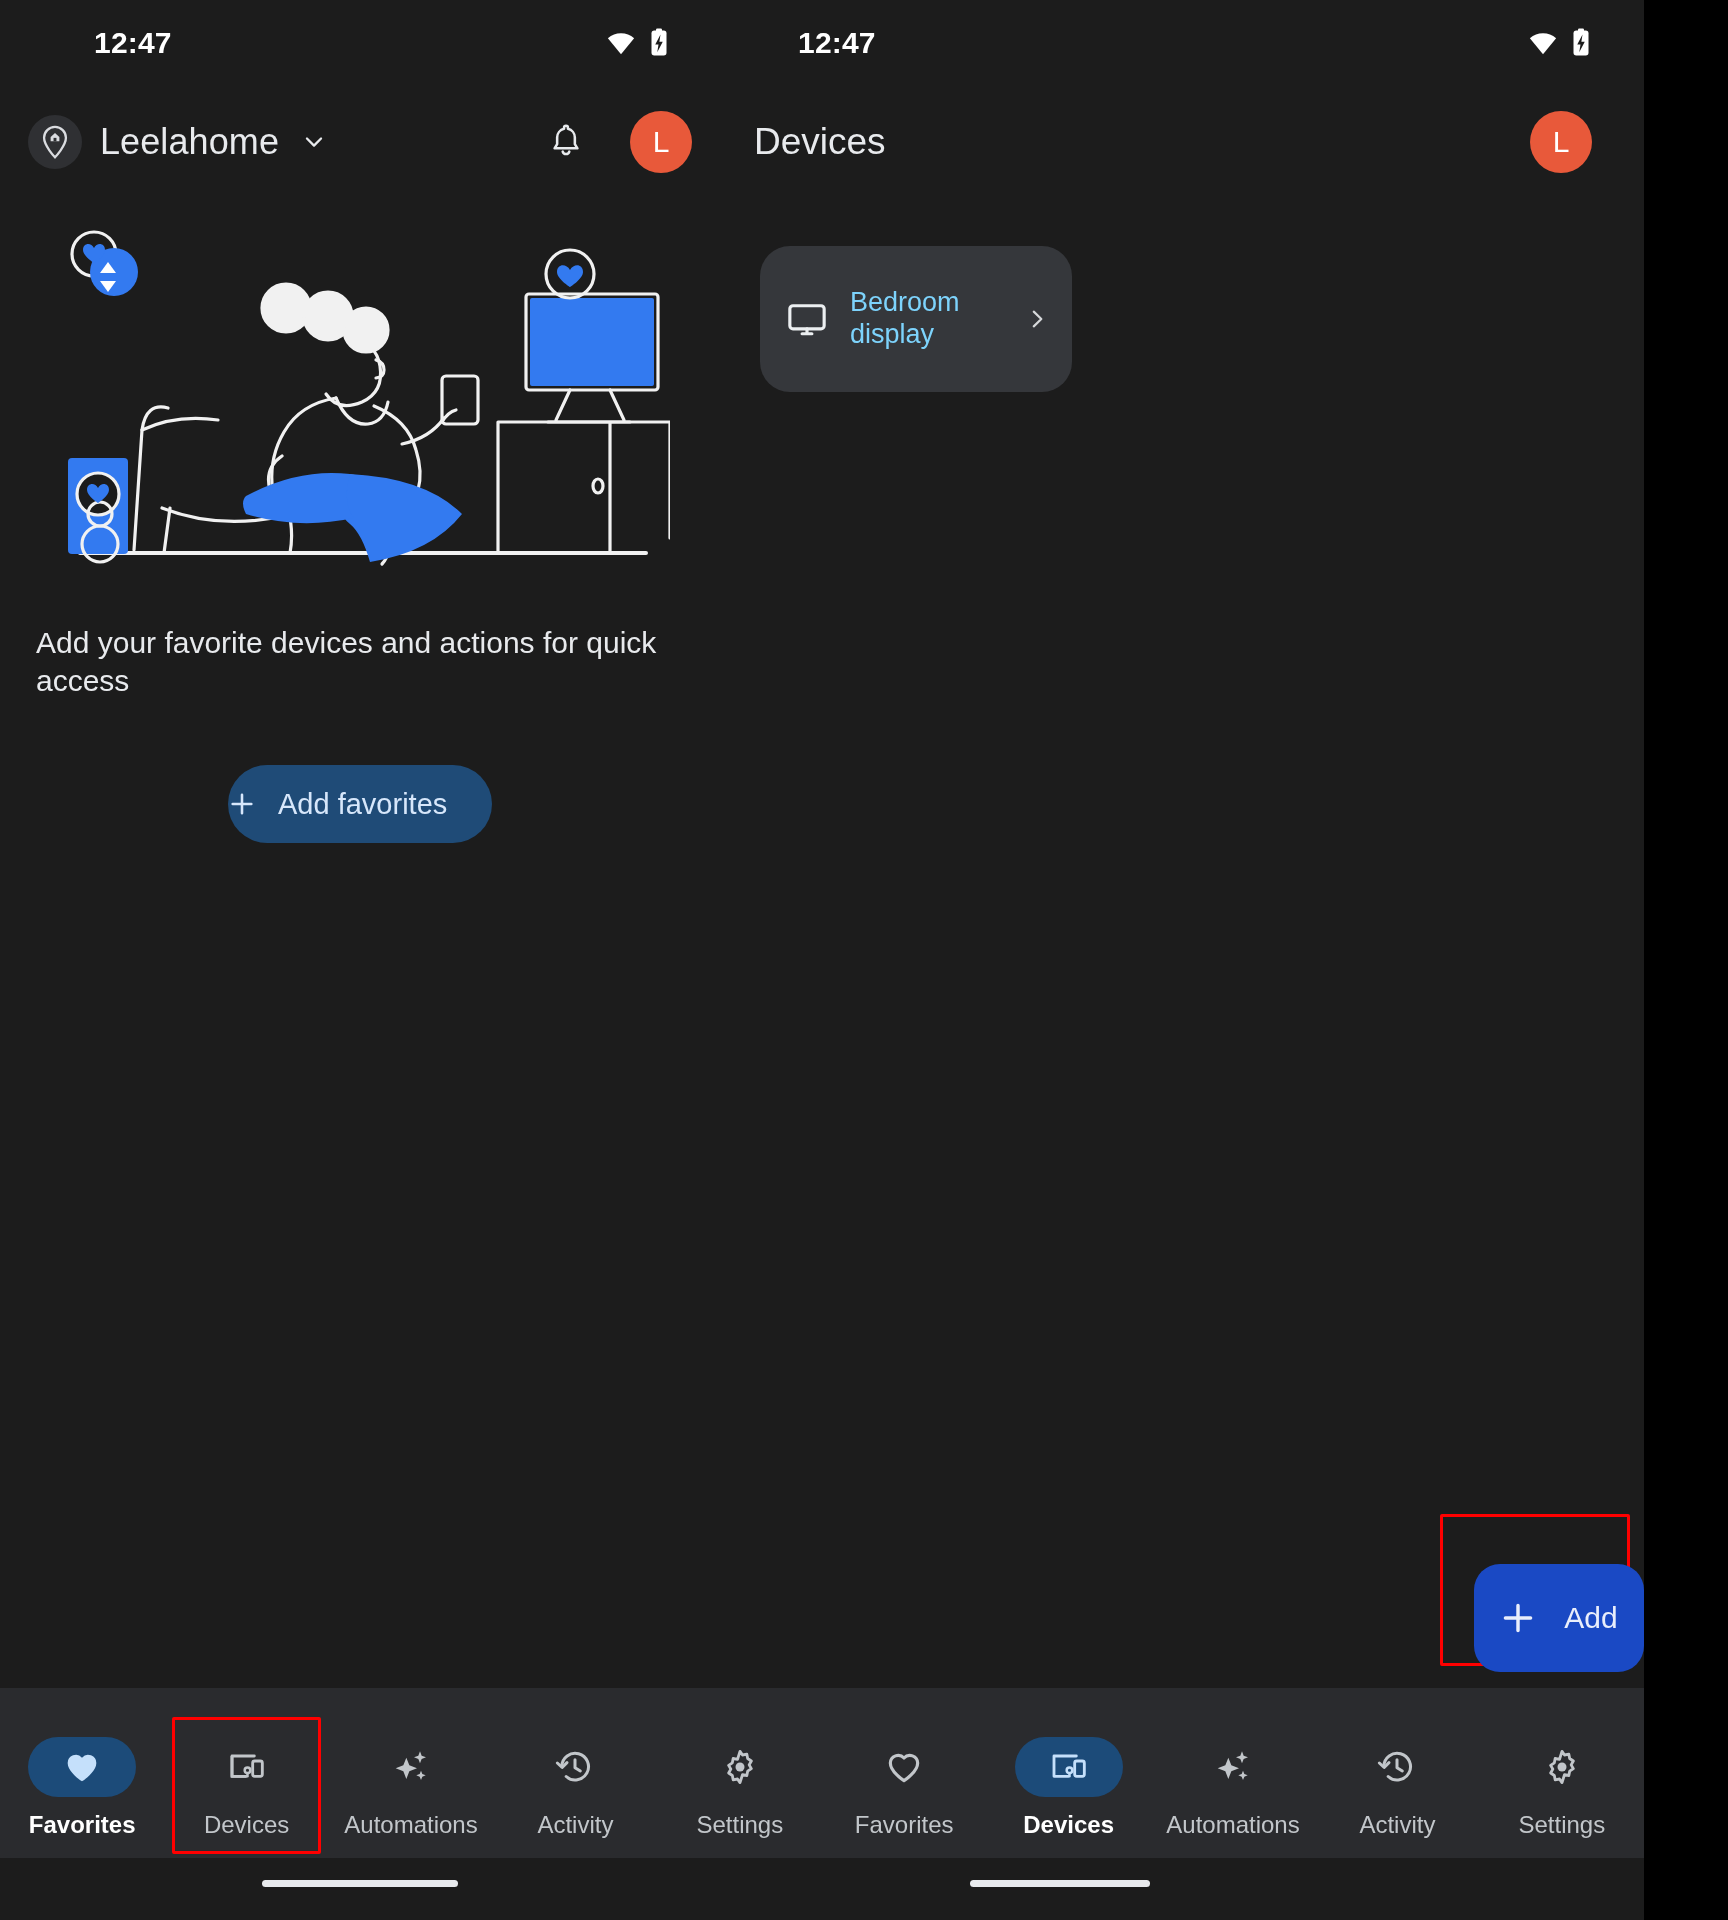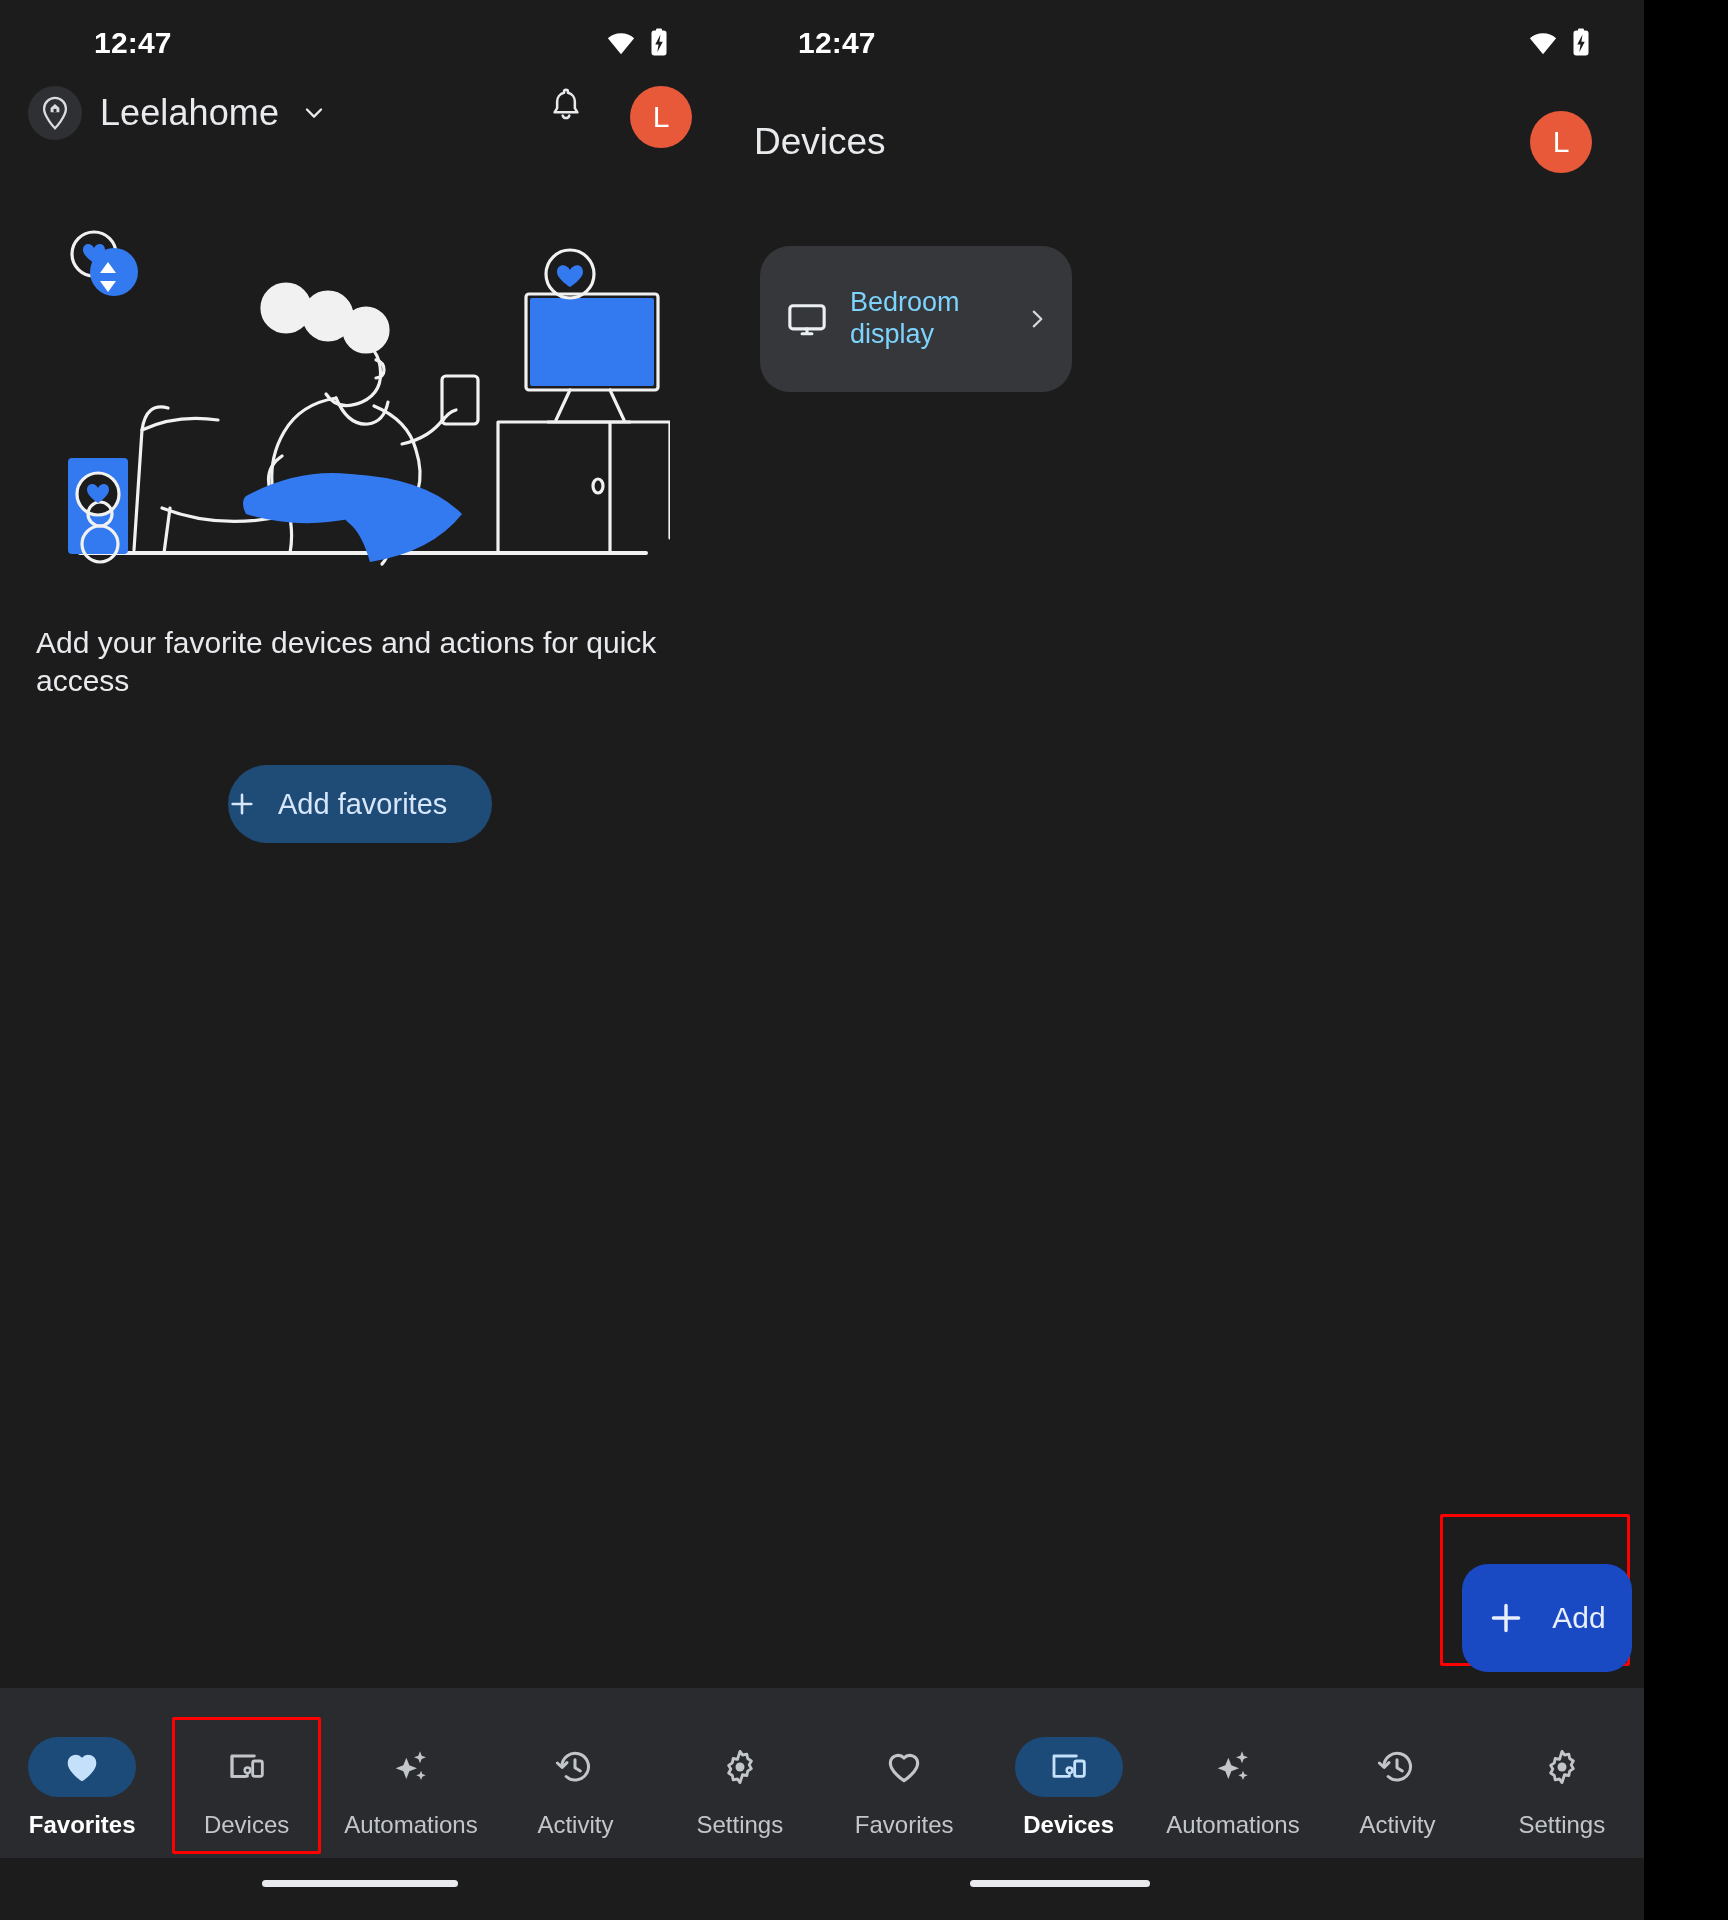--- a/index.html
+++ b/index.html
@@ -42,21 +42,21 @@
 
   
   .panes { flex: 1 1 auto; display: flex; position: relative; }
   .pane-left  { width: 720px; position: relative; }
   .pane-right { flex: 1 1 auto; position: relative; }
 
   
   .appbar-left {
     height: 112px;
     display: flex;
-    align-items: flex-start;
+    align-items: center;
     padding: 0 28px 0 28px;
     gap: 0;
   }
   .home-chip { display: flex; align-items: center; gap: 18px; }
   .home-badge {
     width: 54px; height: 54px; border-radius: 50%;
     background: #2f3033;
     display: flex; align-items: center; justify-content: center;
   }
   .home-title {
@@ -143,21 +143,21 @@
   
   .fab-hl {
     position: absolute;
     right: 14px; bottom: 22px;
     width: 190px; height: 152px;
     border: 3px solid #ff0000;
     border-radius: 2px;
   }
   .fab {
     position: absolute;
-    right: 12px; bottom: 16px;
+    right: 0; bottom: 16px;
     width: 170px; height: 108px;
     border-radius: 26px;
     background: #1a49c4;
     color: #e9eefb;
     display: flex; align-items: center; justify-content: center;
     gap: 28px;
     font-size: 30px;
     border: none; cursor: pointer;
     font-family: "Liberation Sans", sans-serif;
   }

